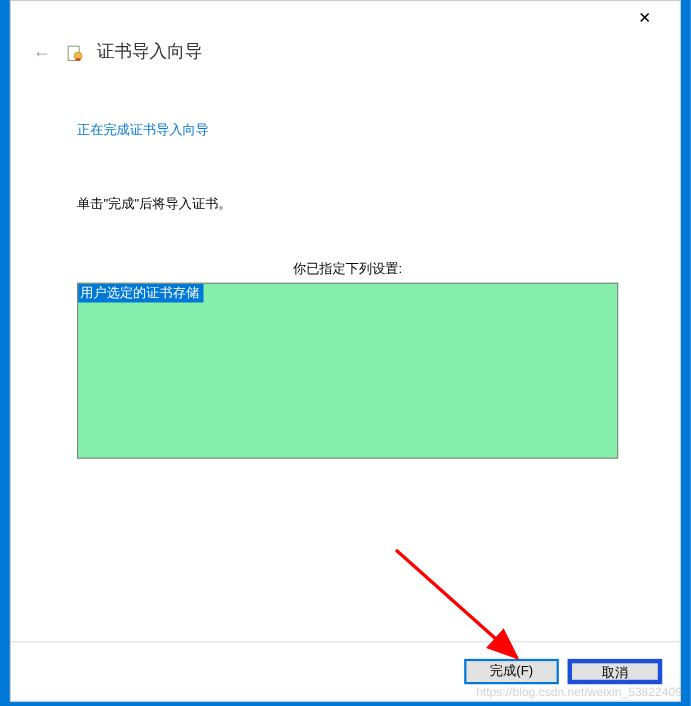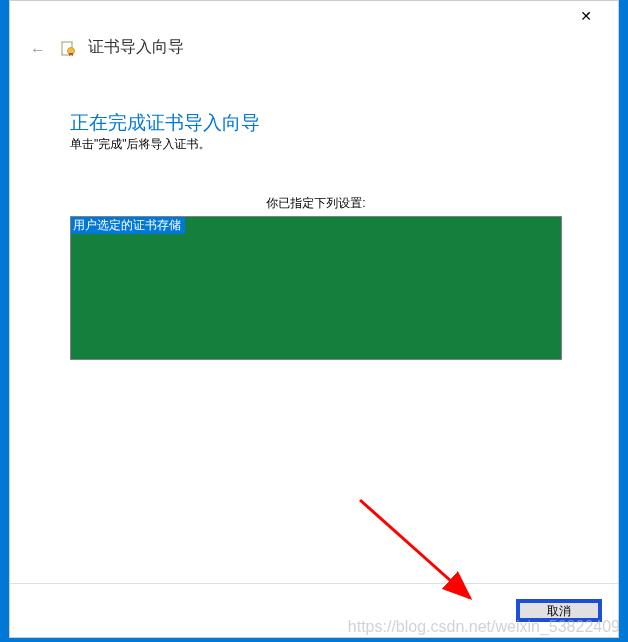--- a/index.html
+++ b/index.html
@@ -68,42 +68,43 @@
     }
     .header-title {
       font-size: 16px;
       color: #333;
     }
     .content {
       flex: 1;
       padding: 46px 56px 12px 60px;
     }
     .main-heading {
-      font-size: 19px;
+      font-size: 12px;
       color: #0078d7;
       font-weight: normal;
+      margin-bottom: 50px;
     }
     .instruction {
       font-size: 12px;
       color: #000;
       margin-bottom: 42px;
     }
     .settings-label {
       font-size: 12px;
       color: #000;
       margin-bottom: 4px;
       text-align: center;
     }
     .settings-table {
       border: 1px solid #828282;
       width: 100%;
-      height: 144px;
+      height: 160px;
       font-size: 12px;
       overflow: hidden;
-      background: #15803d;
+      background: #86efac;
     }
     .settings-row {
       display: flex;
       height: 17px;
       line-height: 17px;
     }
     .settings-cell-left {
       width: 114px;
       padding-left: 2px;
       white-space: nowrap;
@@ -141,21 +142,21 @@
     .arrow-annotation {
       position: absolute;
       left: 350px;
       top: 490px;
       pointer-events: none;
     }
     .watermark {
       position: absolute;
       right: 8px;
       bottom: 6px;
-      font-size: 16px;
+      font-size: 11px;
       color: rgba(180,180,180,0.6);
       font-family: Arial, sans-serif;
       pointer-events: none;
     }
   </style>
 </head>
 <body>
 
 <div class="dialog">
   <div class="titlebar">
@@ -183,20 +184,21 @@
     <p class="instruction">单击"完成"后将导入证书。</p>
     <p class="settings-label">你已指定下列设置:</p>
     <div class="settings-table">
       <div class="settings-row">
         <div class="settings-cell-left highlighted">用户选定的证书存储</div>
       </div>
     </div>
   </div>
 
   <div class="footer">
+    <button class="btn btn-primary">完成(F)</button>
     <button class="btn">取消</button>
   </div>
 </div>
 
 <svg class="arrow-annotation" width="160" height="130">
   <defs>
     <marker id="arrowhead" markerWidth="10" markerHeight="8" refX="9" refY="4" orient="auto">
       <polygon points="0 0, 10 4, 0 8" fill="#ff0000"></polygon>
     </marker>
   </defs>

